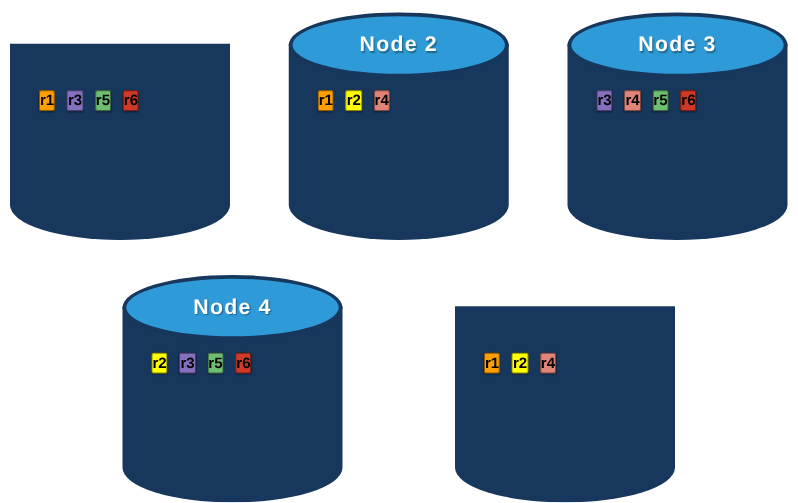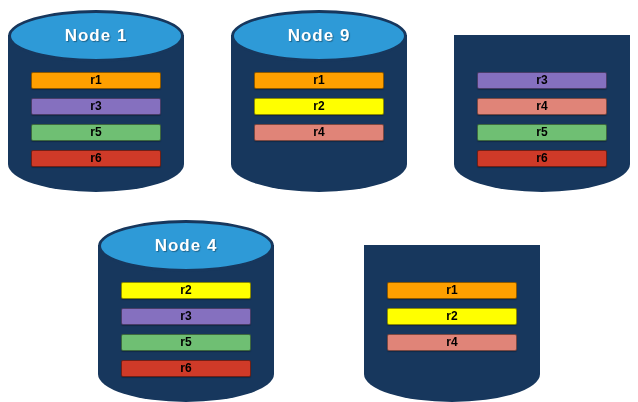--- a/index.html
+++ b/index.html
@@ -62,21 +62,20 @@
     font-size: 17px;
     letter-spacing: 1px;
     text-shadow: 1px 1px 1px rgba(0,0,0,0.35);
   }
   .records {
     position: absolute;
     top: 62px;
     left: 23px;
     right: 23px;
     display: flex;
-    flex-direction: column;
     gap: 9px;
   }
   .record {
     height: 15px;
     line-height: 15px;
     text-align: center;
     font-size: 12px;
     font-weight: bold;
     color: #000000;
     border: 1px solid rgba(0,0,0,0.45);
@@ -84,45 +83,45 @@
     box-shadow: 0 1px 1px rgba(0,0,0,0.25);
   }
 </style>
 </head>
 <body>
 
 <div class="canvas">
   <div class="row row-top" id="row-0">
   <div class="cylinder">
     <div class="cyl-body"></div>
-    <div class="cyl-top">
-      <span class="node-title">Node 1</span>
-    </div>
     <div class="records">
           <div class="record" style="background: rgb(255, 160, 0);">r1</div>
           <div class="record" style="background: rgb(133, 112, 191);">r3</div>
           <div class="record" style="background: rgb(111, 191, 115);">r5</div>
           <div class="record" style="background: rgb(207, 58, 40);">r6</div>
         </div>
   </div>
 
   <div class="cylinder">
     <div class="cyl-body"></div>
     <div class="cyl-top">
-      <span class="node-title">Node 9</span>
+      <span class="node-title">Node 2</span>
     </div>
     <div class="records">
           <div class="record" style="background: rgb(255, 160, 0);">r1</div>
           <div class="record" style="background: rgb(255, 255, 0);">r2</div>
           <div class="record" style="background: rgb(224, 132, 120);">r4</div>
         </div>
   </div>
 
   <div class="cylinder">
     <div class="cyl-body"></div>
+    <div class="cyl-top">
+      <span class="node-title">Node 3</span>
+    </div>
     <div class="records">
           <div class="record" style="background: rgb(133, 112, 191);">r3</div>
           <div class="record" style="background: rgb(224, 132, 120);">r4</div>
           <div class="record" style="background: rgb(111, 191, 115);">r5</div>
           <div class="record" style="background: rgb(207, 58, 40);">r6</div>
         </div>
   </div>
 </div>
   <div class="row row-bottom" id="row-1">
   <div class="cylinder">

